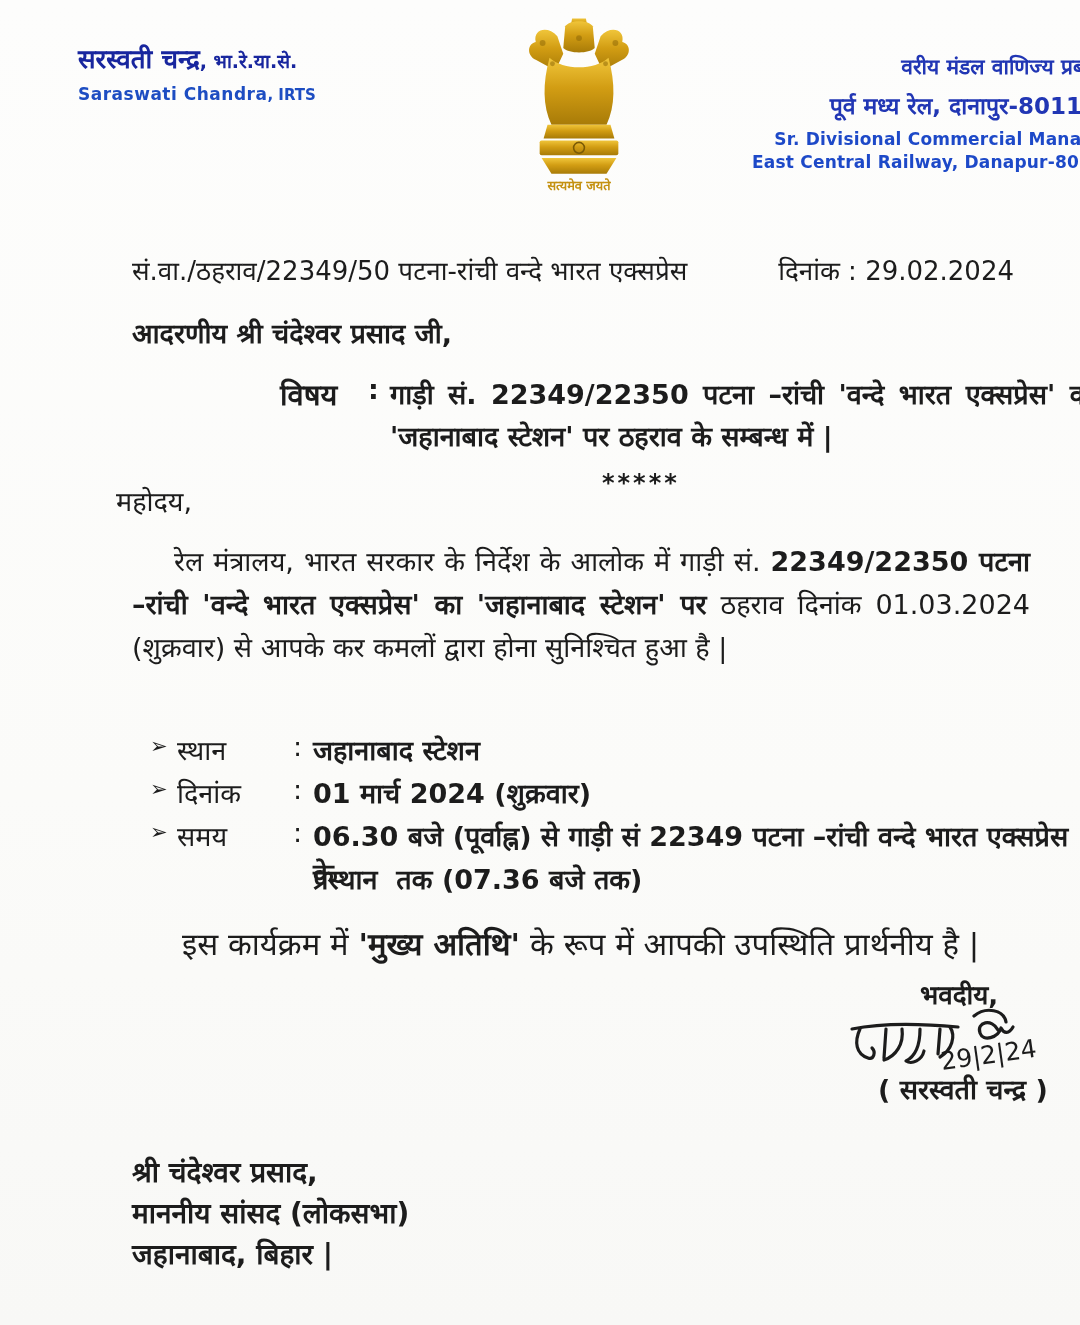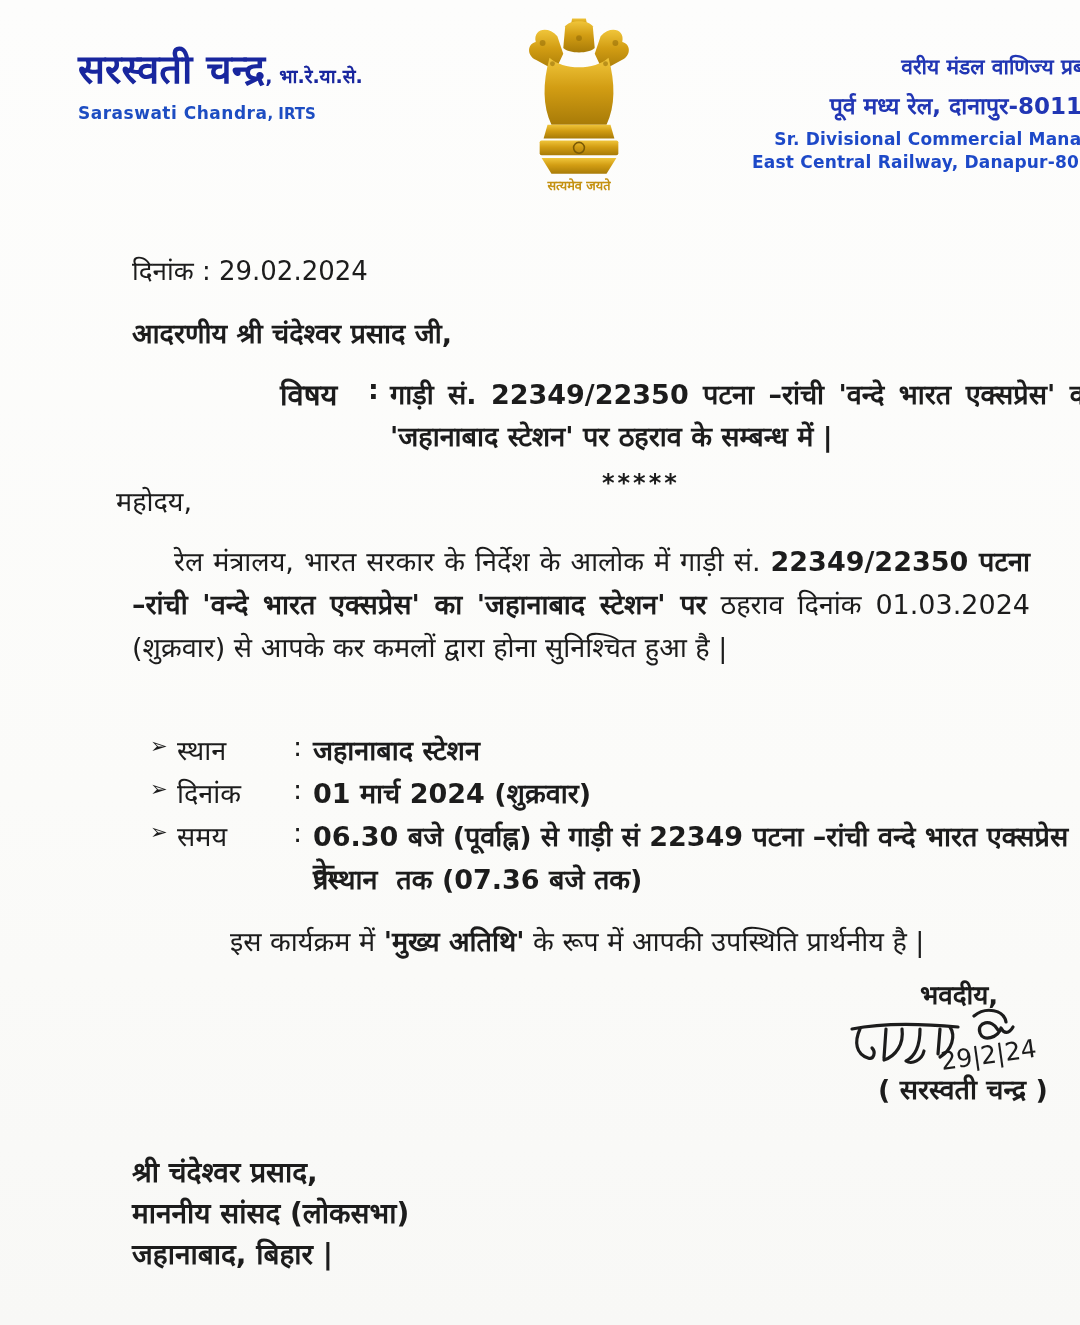--- a/index.html
+++ b/index.html
@@ -5,21 +5,21 @@
   * { margin:0; padding:0; box-sizing:border-box; }
   html,body { width:1080px; height:1325px; }
   body { font-family:"DejaVu Sans", sans-serif; color:#1c1c1c; }
   .page {
     position:relative; width:1080px; height:1325px; overflow:hidden;
     background:linear-gradient(180deg,#fdfdfc 0%, #fbfbf9 60%, #f8f8f6 100%);
   }
   .abs { position:absolute; }
   
   .lh-left { left:78px; top:40px; }
-  .hi-name { font-size:40px; font-weight:bold; color:#18269e; }
+  .hi-name { font-size:26px; font-weight:bold; color:#18269e; }
   .hi-service { font-size:19px; font-weight:bold; color:#18269e; }
   .en-line { margin-top:8px; }
   .en-name { font-size:17px; font-weight:bold; color:#1d4dc2; letter-spacing:0.5px; }
   .en-service { font-size:15px; font-weight:bold; color:#1d4dc2; }
   .lh-right { left:752px; top:52px; width:362px; text-align:right; white-space:nowrap; }
   .office-hi-1 { font-size:21px; font-weight:bold; color:#2136b4; margin-bottom:9px; }
   .office-hi-2 { font-size:23px; font-weight:bold; color:#2136b4; margin-bottom:8px; }
   .office-en   { font-size:17px; font-weight:bold; color:#1d49c8; margin-bottom:3px; letter-spacing:0.2px; }
   .emblem-wrap { left:520px; top:14px; width:118px; height:180px; }
   
@@ -34,21 +34,21 @@
   .para { left:132px; top:540px; width:898px; font-size:27px; line-height:43px; text-align:justify; text-indent:42px; }
   .bold { font-weight:bold; }
   .intro { left:186px; top:690px; font-size:27px; }
   .prog-row { font-size:27px; }
   .prog-bullet { position:absolute; left:150px; font-size:21px; top:3px; }
   .prog-label  { position:absolute; left:177px; }
   .prog-colon  { position:absolute; left:293px; }
   .prog-value  { position:absolute; left:313px; font-weight:bold; white-space:pre-wrap; width:760px; }
   .row1 { top:731px; } .row2 { top:774px; } .row3 { top:817px; }
   .prog-cont { left:313px; top:860px; font-size:27px; font-weight:bold; white-space:pre-wrap;text-align:right; }
-  .closing { left:182px; top:922px; font-size:27px;margin-left:48px; }
+  .closing { left:182px; top:922px; font-size:31px; }
   .valediction { left:920px; top:976px; font-size:26px; font-weight:600; }
   .signature { left:846px; top:1004px; width:214px; height:82px; }
   .signatory { left:878px; top:1070px; font-size:27px; font-weight:bold; }
   .addressee { left:132px; top:1152px; font-size:28px; font-weight:bold; line-height:41px; }
 </style>
 </head>
 <body>
 
 <div class="page">
 
@@ -93,20 +93,21 @@
   </div>
 
   <div class="abs lh-right">
     <div class="office-hi-1">वरीय मंडल वाणिज्य प्रबंधक</div>
     <div class="office-hi-2">पूर्व मध्य रेल, दानापुर-801105</div>
     <div class="office-en">Sr. Divisional Commercial Manager</div>
     <div class="office-en">East Central Railway, Danapur-801105</div>
   </div>
 
   <div class="abs ref-row">
+    <span>सं.वा./ठहराव/22349/50 पटना-रांची वन्दे भारत एक्सप्रेस</span>
     <span>दिनांक : 29.02.2024</span>
   </div>
 
   <div class="abs salutation">आदरणीय श्री चंदेश्वर प्रसाद जी,</div>
 
   <div class="abs subject-label">विषय</div>
   <div class="abs subject-colon">:</div>
   <div class="abs subject-text">
     <div class="subject-line1">गाड़ी सं. 22349/22350 पटना –रांची 'वन्दे भारत एक्सप्रेस' का</div>
     <div>'जहानाबाद स्टेशन' पर ठहराव के सम्बन्ध में |</div>

